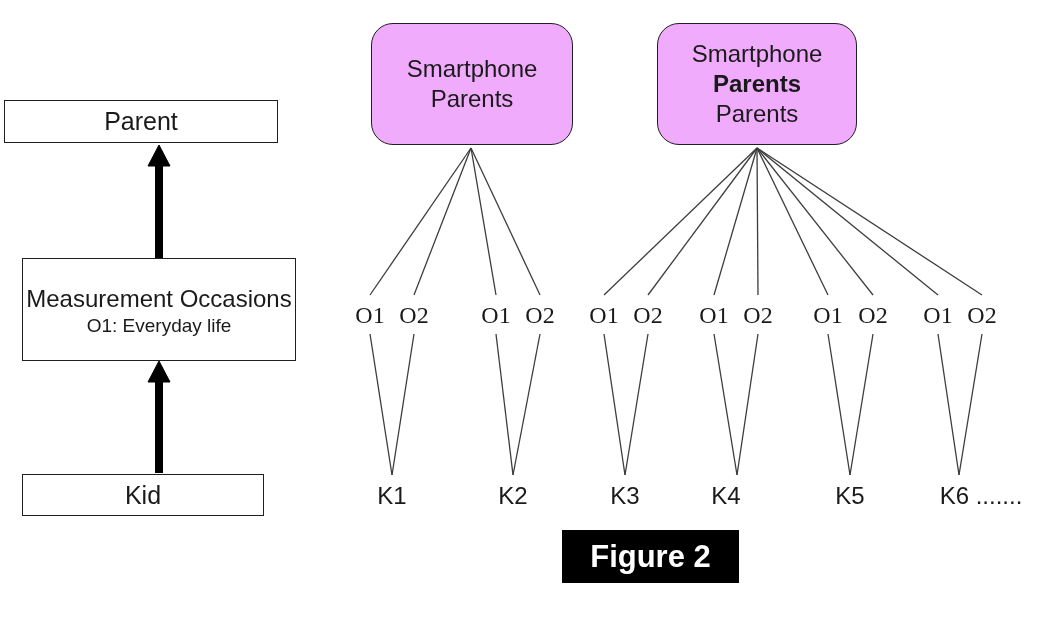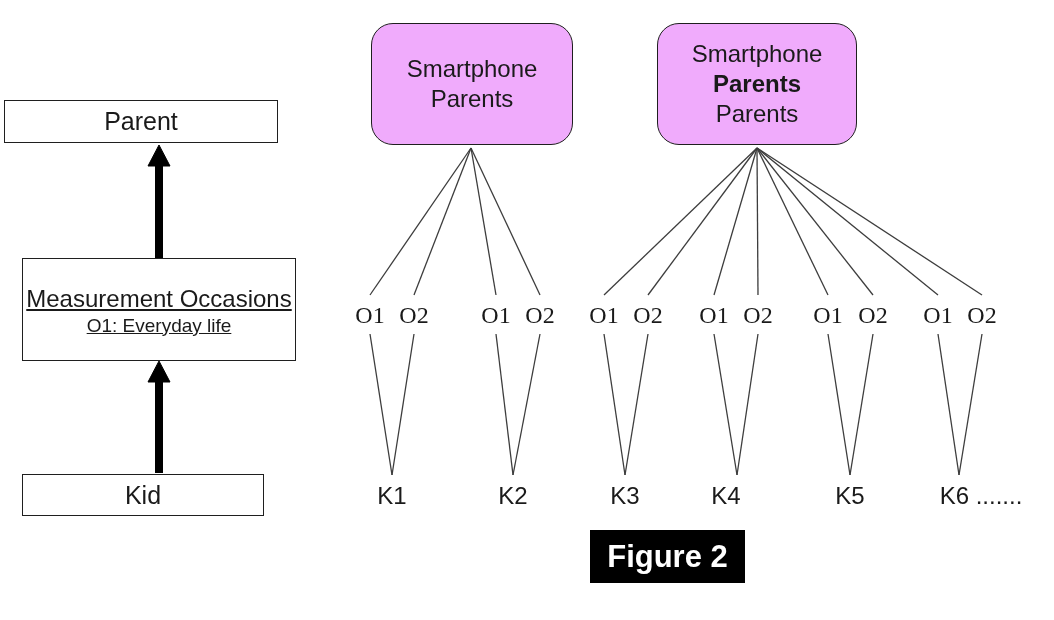--- a/index.html
+++ b/index.html
@@ -34,21 +34,20 @@
     box-sizing: border-box;
     text-align: center;
   }
   .box-parent {
     left: 4px; top: 100px; width: 274px; height: 43px;
     font-size: 25px;
   }
   .box-measure {
     left: 22px; top: 258px; width: 274px; height: 103px;
     flex-direction: column;
-    text-decoration: underline;
   }
   .box-measure .measure-title {
     font-size: 24px;
     line-height: 31px;
   }
   .box-measure .measure-sub {
     font-size: 19px;
     line-height: 23px;
   }
   .box-kid {
@@ -78,22 +77,22 @@
     position: absolute;
     transform: translateX(-50%);
     font-size: 24px;
     line-height: 30px;
     white-space: nowrap;
   }
   .o-label { top: 300px; font-family: Liberation Serif, serif; }
   .k-label { top: 481px; }
   .caption {
     position: absolute;
-    left: 590px; top: 530px;
-    width: 155px; height: 53px;
+    left: 562px; top: 530px;
+    width: 177px; height: 53px;
     background: #000000;
     color: #ffffff;
     font-size: 31px;
     font-weight: bold;
     display: flex;
     align-items: center;
     justify-content: center;
   }
 </style>
 </head>

